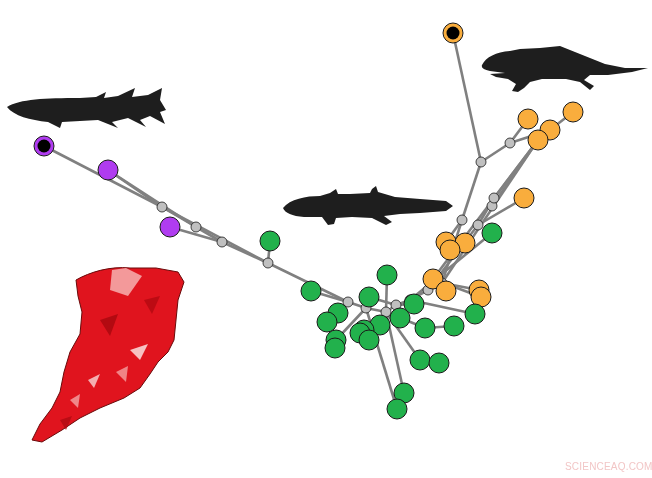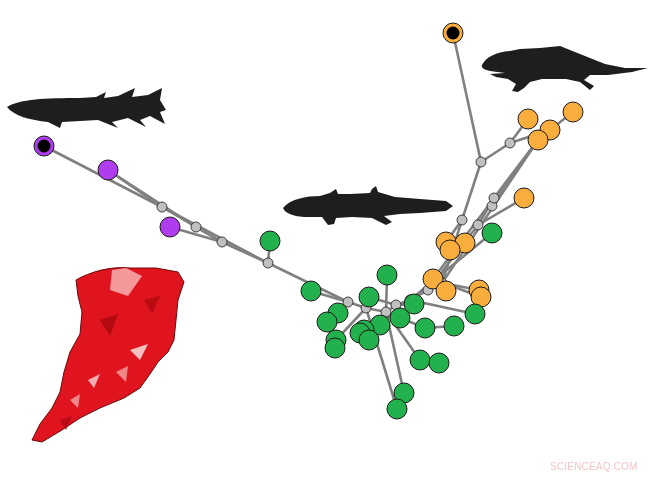--- a/index.html
+++ b/index.html
@@ -1,19 +1,19 @@
 <!DOCTYPE html>
 <html><head>
 <meta charset="utf-8">
 <style>
   html, body { margin: 0; padding: 0; background: #ffffff; }
   body { width: 652px; height: 478px; position: relative; overflow: hidden;
          font-family: "Liberation Sans", sans-serif; }
   #stage { position: absolute; left: 0; top: 0; width: 652px; height: 478px; }
-  .watermark { position: absolute; left: 550px; top: 461px; font-size: 10px;
+  .watermark { position: absolute; left: 565px; top: 461px; font-size: 10px;
                color: #f2c6c6; letter-spacing: 0.2px; }
 </style>
 </head>
 <body>
 
 <svg id="stage" width="652" height="478" viewBox="0 0 652 478" xmlns="http://www.w3.org/2000/svg">
 
   <g fill="#1e1e1e">
     <path d="M7,107 C20,99 45,98 80,98 L96,97 L106,92 L104,98 L118,96 L135,88 L132,97 L148,95 L162,88 L160,100 L166,110 L160,112 L165,124 L150,116 L140,120 L146,127 L128,118 L112,122 L118,128 L98,120 L62,122 L60,128 L48,122 C30,120 14,116 7,107 Z"></path>
   </g>

